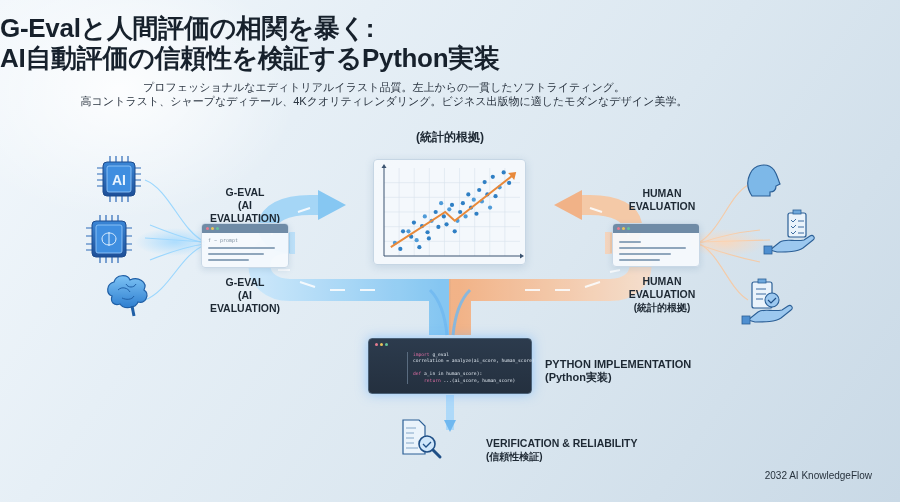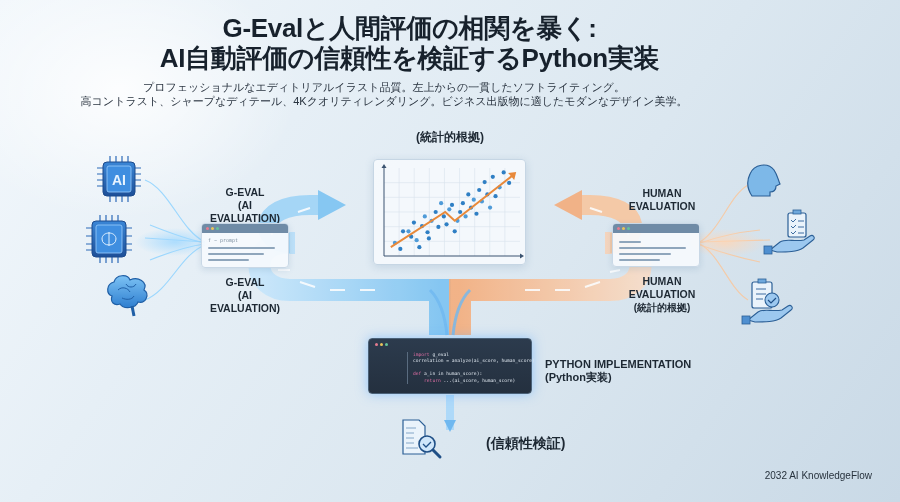--- a/index.html
+++ b/index.html
@@ -9,24 +9,23 @@
     font-family: "Liberation Sans", "DejaVu Sans", sans-serif;
     color: #1c2733;
     background: linear-gradient(125deg, #f3f8fc 0%, #e6eff6 30%, #dbe7f0 60%, #c9d9e6 100%);
   }
   .glow-tl {
     position: absolute; left: -60px; top: -40px; width: 360px; height: 260px;
     background: radial-gradient(ellipse at center, rgba(255,255,255,0.85) 0%, rgba(255,255,255,0) 70%);
     pointer-events: none;
   }
   .title {
-    position: absolute; left: 0; width: 808px; text-align: center;
+    position: absolute; left: 0; width: 808px; 
     font-weight: bold; color: #17212c; font-size: 26px; line-height: 30px;
     letter-spacing: -0.3px;
-    padding-left: 11px;
   }
   .title.l1 { top: 13px; }
   .title.l2 { top: 43px; }
   .subtitle {
     position: absolute; left: 0; width: 768px; text-align: center;
     font-size: 11px; line-height: 14px; color: #2a3440;
   }
   .subtitle.s1 { top: 80px; }
   .subtitle.s2 { top: 94px; }
 
@@ -320,16 +319,17 @@
       <span class="dot" style="background:#63c39a"></span>
     </div>
   <pre id="code-pre"><div style="min-height: 6.4px;"><span class="kw">import</span> g_eval</div><div style="min-height: 6.4px;">correlation = analyze(ai_score, human_score)</div><div style="min-height: 6.4px;"></div><div style="min-height: 6.4px;"><span class="kw">def</span> a_in in human_score):</div><div style="min-height: 6.4px;">    <span class="kw">return</span> ...(ai_score, human_score)</div></pre>
 </div>
 <div class="label left" style="left:545px; top:358px; width:160px; font-size:11px;">
   <div>PYTHON IMPLEMENTATION</div>
   <div style="font-weight:bold;">(Python実装)</div>
 </div>
 
 <div class="label left" style="left:486px; top:437px; width:180px;">
-  <div style="font-size:14px;">(信頼性検証)</div>
+  <div>VERIFICATION &amp; RELIABILITY</div>
+  <div style="font-size:10px;">(信頼性検証)</div>
 </div>
 
 <div class="footer">2032 AI KnowledgeFlow</div>
 
 </body></html>

